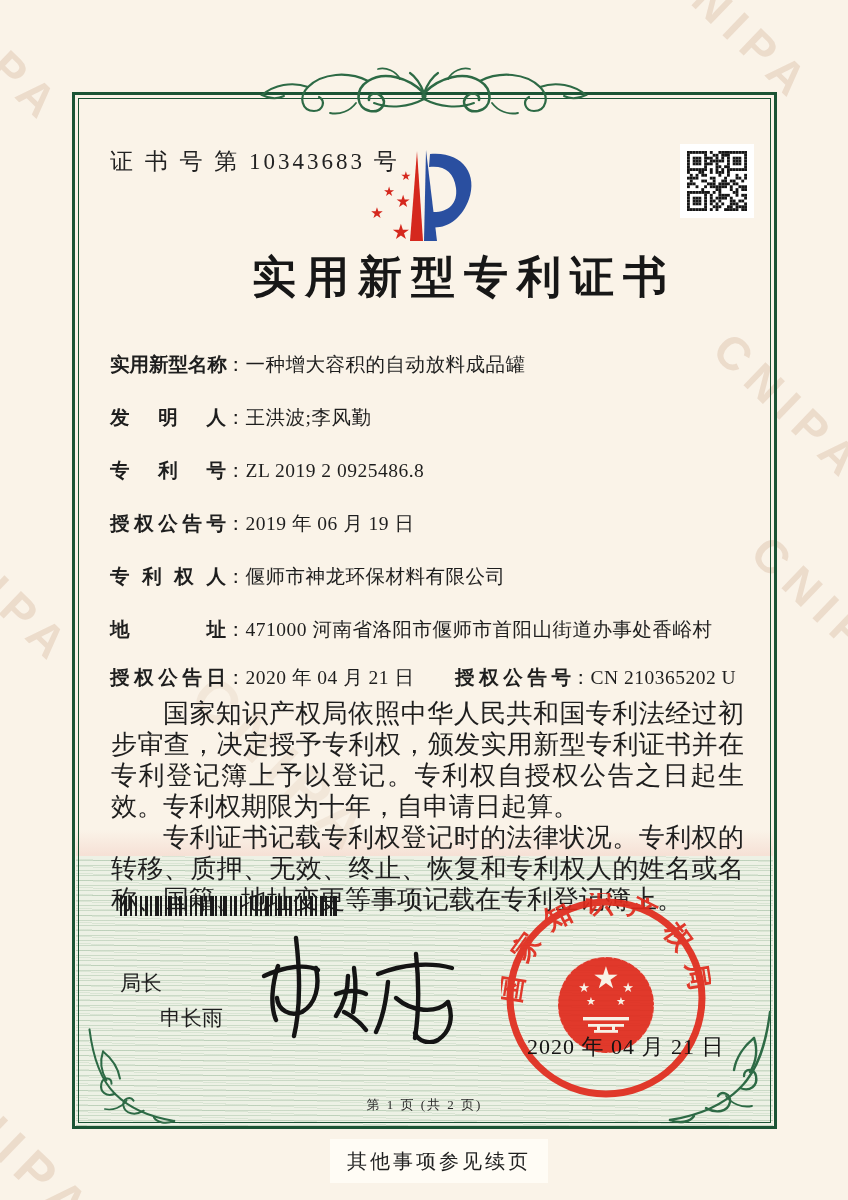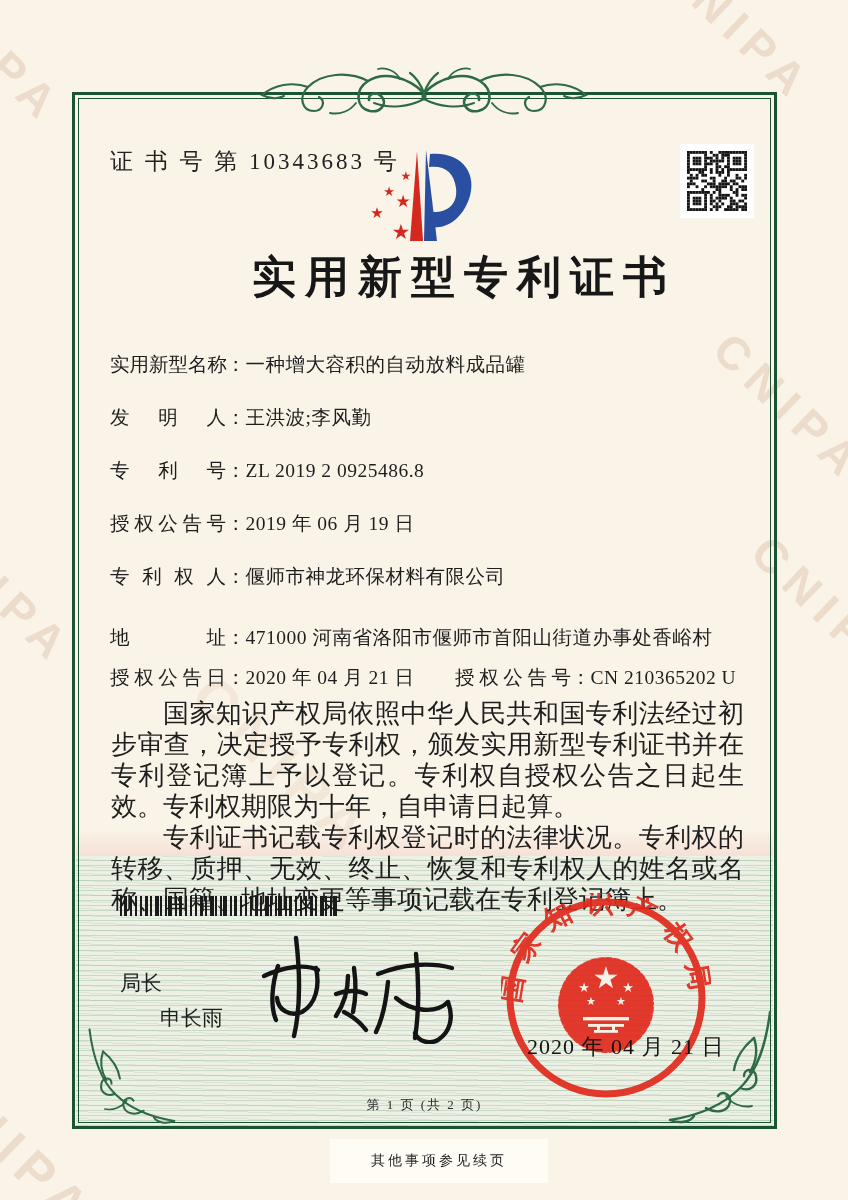--- a/index.html
+++ b/index.html
@@ -48,23 +48,23 @@
   .cert-no{position:absolute; left:110px; top:146px; font-size:23px; letter-spacing:3px; color:#222;}
   .logo{position:absolute; left:360px; top:146px;}
   .qr-box{position:absolute; left:680px; top:144px; width:74px; height:74px; background:#fff;
           display:flex; align-items:center; justify-content:center;}
   .title{
     position:absolute; left:72px; top:248px; width:784px; text-align:center;
     font-size:44px; font-weight:700; letter-spacing:9px; color:#171717;
   }
   
   .row{position:absolute; left:110px; font-size:19.5px; white-space:nowrap;}
-  .row .lbl{display:inline-block; width:116px; text-align:justify; text-align-last:justify; vertical-align:bottom;}
+  .row .lbl{display:inline-block; width:116px; text-align:justify; text-align-last:justify; vertical-align:bottom;font-weight:bold;}
   .row .val{letter-spacing:.5px;}
-  .r1{top:351px;} .r2{top:404px;} .r3{top:457px;} .r4{top:510px;} .r5{top:563px;} .r6{top:616px;margin-top:8px;}
+  .r1{top:351px;} .r2{top:404px;} .r3{top:457px;} .r4{top:510px;} .r5{top:563px;} .r6{top:616px;}
   .grant2{position:absolute; left:345px; top:0;}
   .r7{top:664px;}
   
   .paras{
     position:absolute; left:111px; top:698px; width:633px;
     font-size:26px; line-height:31px; text-align:justify; color:#1e1e1e;
   }
   .paras p{margin:0; text-indent:2em;}
   
   .barcode{
@@ -75,21 +75,21 @@
   }
   .officer-title{position:absolute; left:120px; top:969px; font-size:21px;}
   .officer-name{position:absolute; left:120px; top:1004px; font-size:21px;margin-left:40px;}
   .signature{position:absolute; left:248px; top:924px;}
   .seal{position:absolute; left:501px; top:893px;}
   .seal-date{position:absolute; left:527px; top:1032px; font-size:22px; color:#141414; letter-spacing:1px;}
   .page-info{position:absolute; left:72px; top:1096px; width:705px; text-align:center; font-size:13px; letter-spacing:2px; color:#2a2a2a;}
   .cont-note{
     position:absolute; left:330px; top:1139px; width:218px; height:44px;
     background:#fffcf5; text-align:center; line-height:44px;
-    font-size:14px; letter-spacing:3px; color:#1e1e1e;
+    font-size:20px; letter-spacing:3px; color:#1e1e1e;
   }
   
   .garland{position:absolute; left:234px; top:63px;}
   .corner-br{position:absolute; left:666px; top:1008px;}
   .corner-bl{position:absolute; left:76px; top:1026px; transform:scaleX(-1);}
   svg{display:block;}
 </style>
 </head>
 <body>
 

